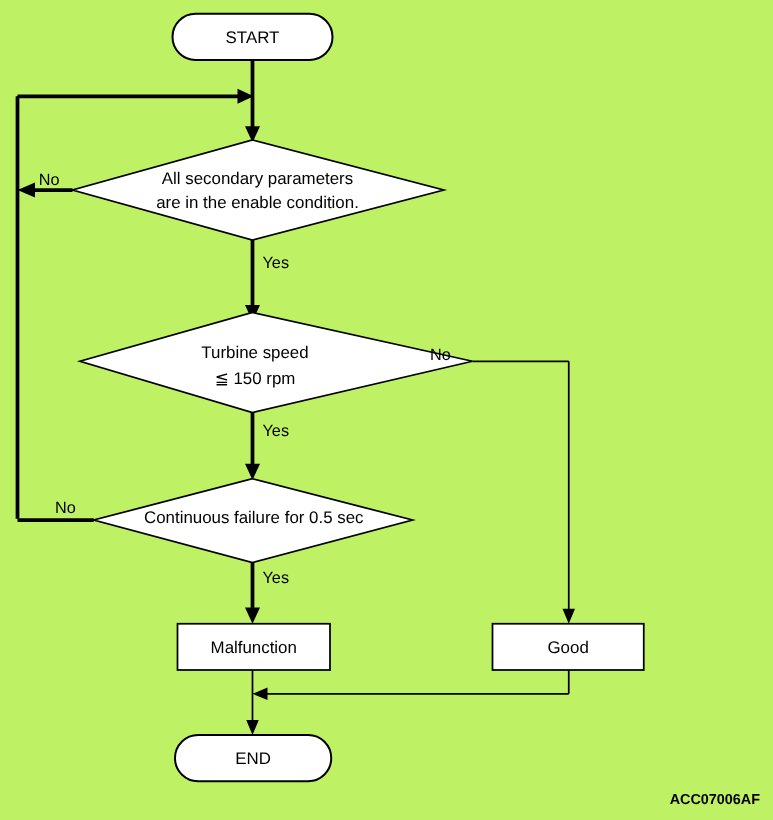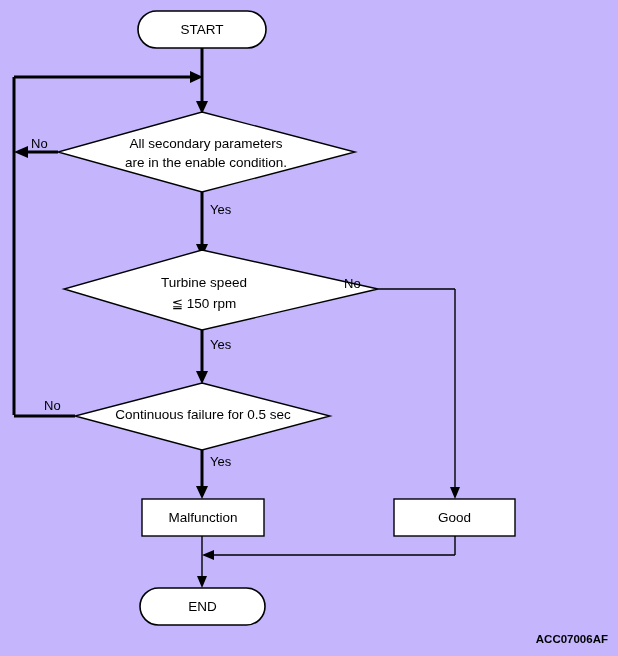--- a/index.html
+++ b/index.html
@@ -8,21 +8,21 @@
     background: #ffffff;
   }
   body {
     font-family: "Liberation Sans", sans-serif;
     color: #000000;
   }
   #page {
     position: relative;
     width: 618px;
     height: 656px;
-    background: #c4b5fd;
+    background: #bef264;
     overflow: hidden;
   }
   #flow-svg {
     position: absolute;
     left: 0;
     top: 0;
     width: 618px;
     height: 656px;
   }
   .node-text {

